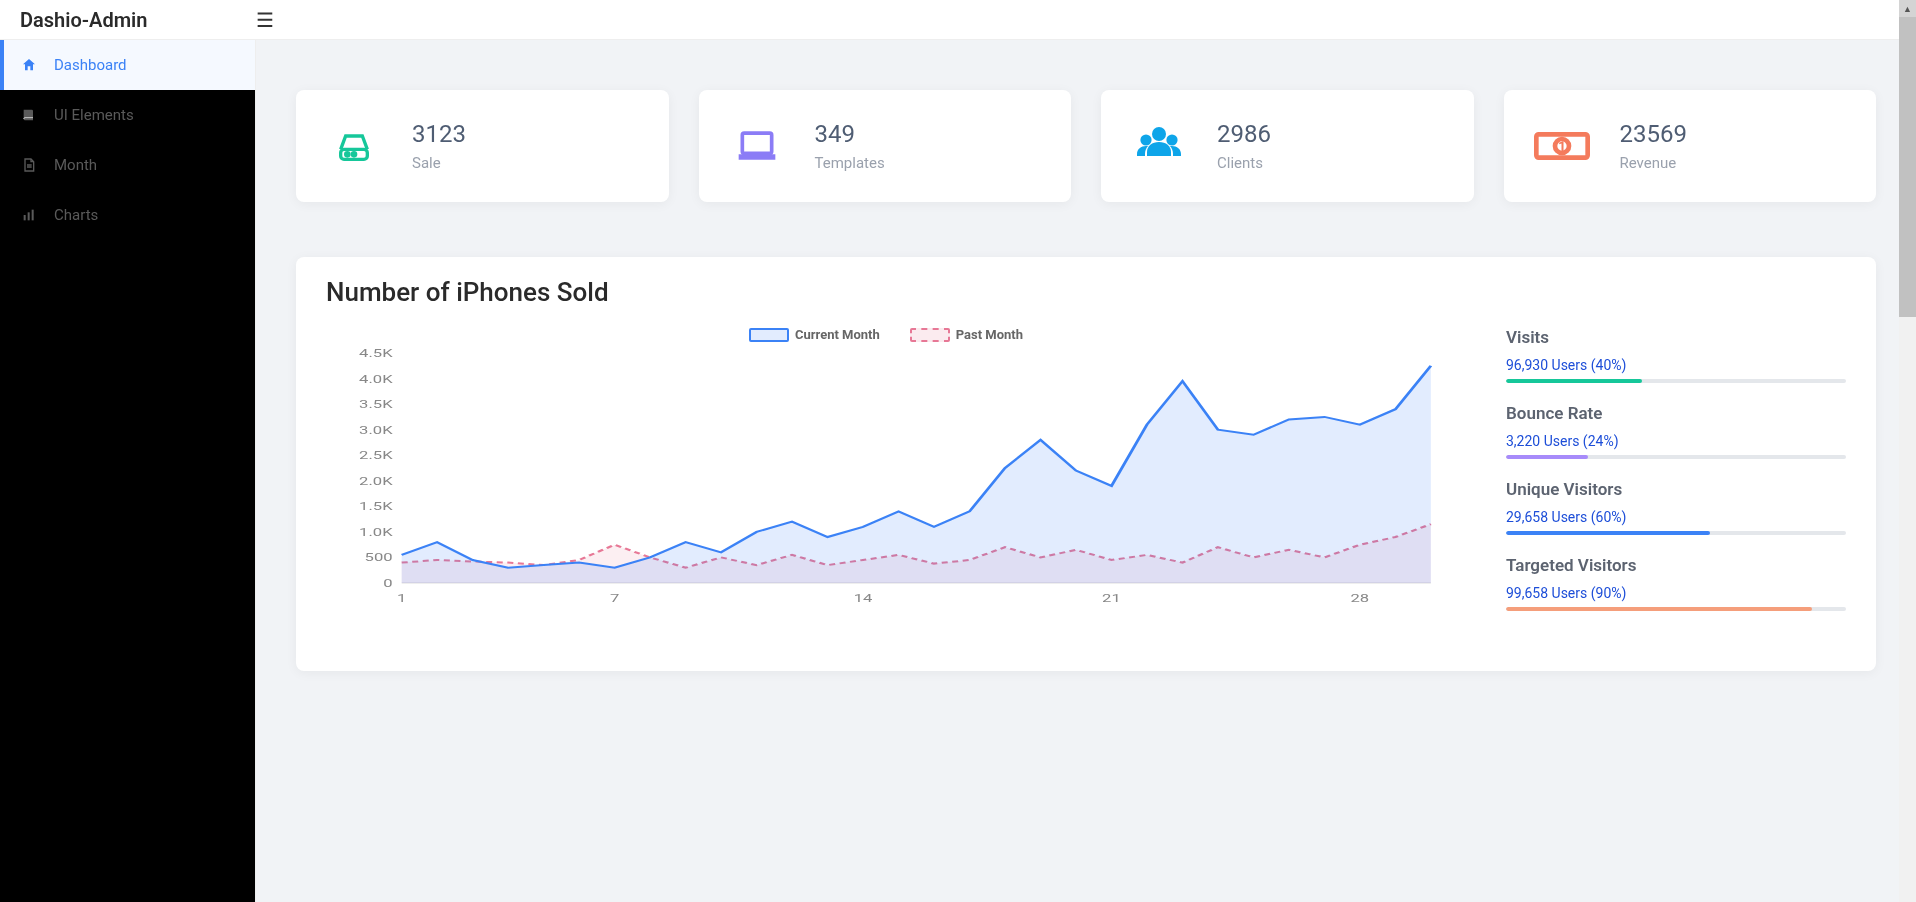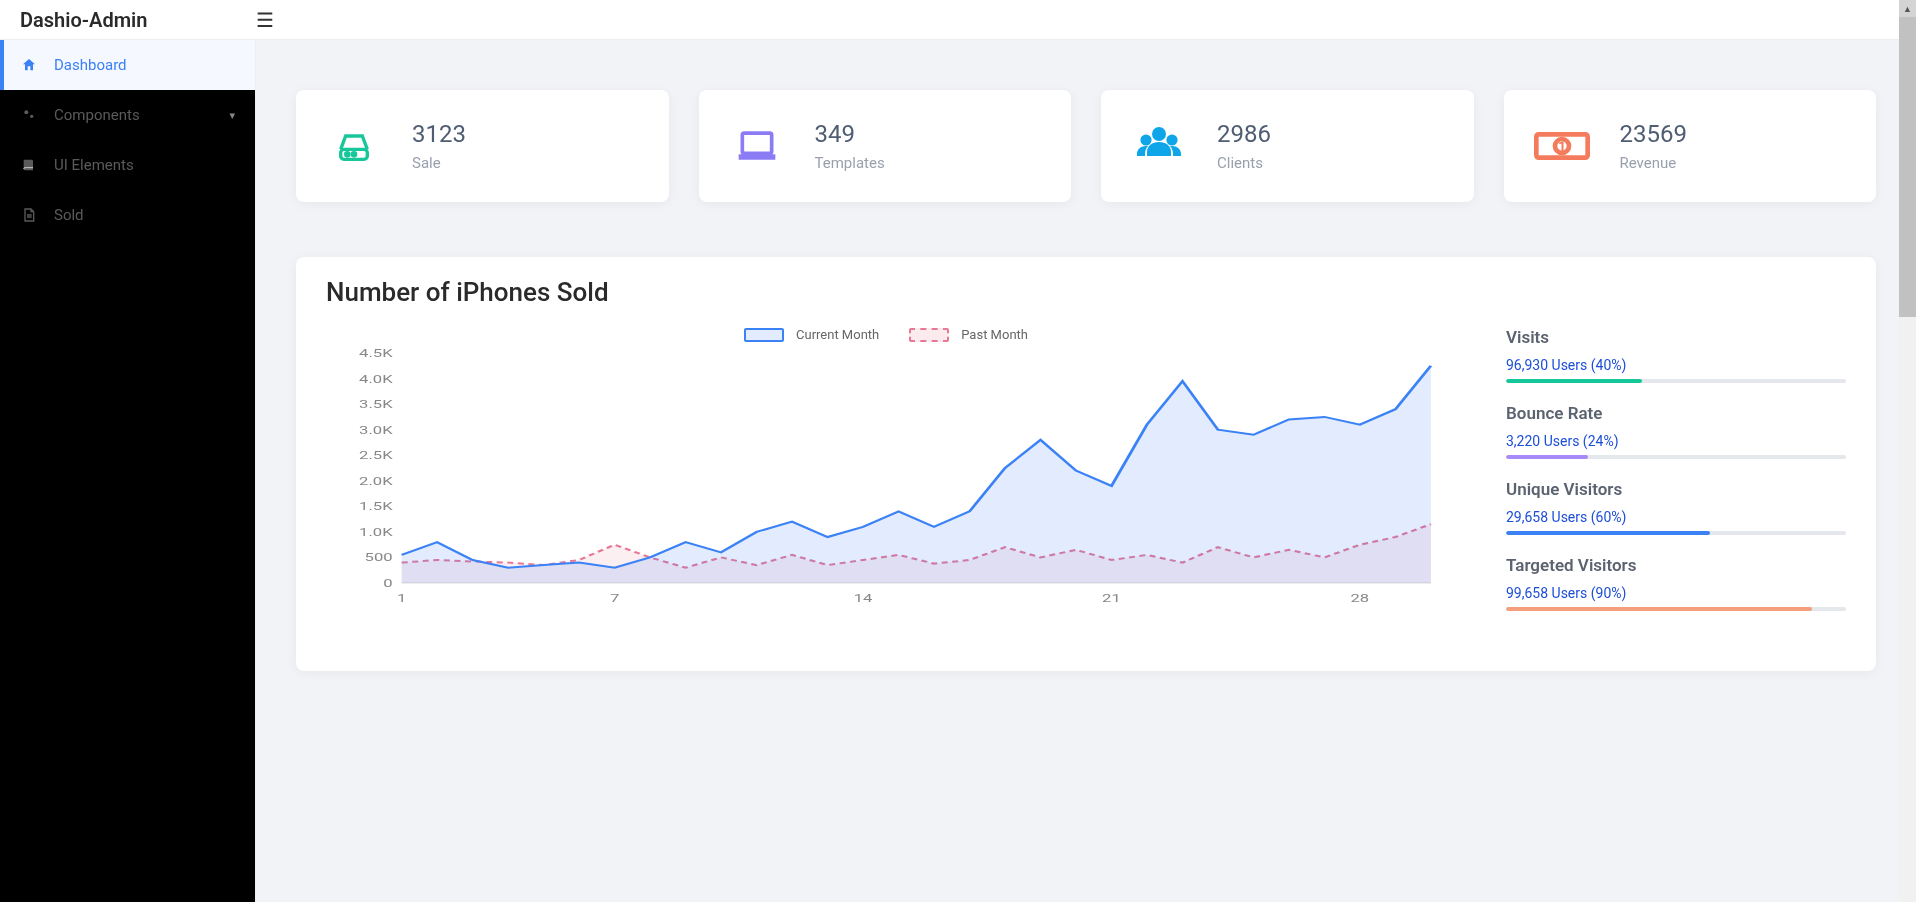--- a/index.html
+++ b/index.html
@@ -17,21 +17,21 @@
 .stats-row { display: flex; gap: 30px; margin-bottom: 55px; }
 .stat-card { flex: 1; background: #fff; border-radius: 8px; box-shadow: 0 2px 12px rgba(0,0,0,.05); padding: 28px 30px; display: flex; align-items: center; gap: 30px; }
 .stat-card .icon-wrap { width: 56px; height: 56px; display: flex; align-items: center; justify-content: center; }
 .stat-card .stat-value { font-size: 24px; font-weight: 400; color: #4f5d73; }
 .stat-card .stat-label { font-size: 15px; color: #9aa1ad; margin-top: 6px; }
 .chart-card { background: #fff; border-radius: 8px; box-shadow: 0 2px 12px rgba(0,0,0,.05); padding: 20px 30px 40px 30px; }
 .chart-title { font-size: 26px; font-weight: 500; color: #2a2a2a; margin-bottom: 20px; }
 .chart-row { display: flex; gap: 60px; }
 .chart-area { flex: 1; position: relative; }
 .legend { display: flex; justify-content: center; gap: 30px; font-size: 13px; color: #666; margin-bottom: 6px; }
-.legend-item { display: flex; align-items: center; gap: 12px; }
+.legend-item { display: flex; align-items: center; gap: 6px; font-weight: bold; }
 .legend-swatch { width: 40px; height: 14px; border: 2px solid; border-radius: 2px; }
 .legend-swatch.current { border-color: #3b82f6; background: rgba(59,130,246,.15); }
 .legend-swatch.past { border: 2px dashed #e77896; background: rgba(231,120,150,.15); }
 .chart-canvas { width: 100%; height: 260px; }
 .stats-side { width: 340px; }
 .metric { margin-bottom: 20px; }
 .metric-title { font-size: 17px; font-weight: 600; color: #5c6370; margin-bottom: 10px; }
 .metric-text { font-size: 14px; color: #1d4ed8; margin-bottom: 6px; }
 .progress { width: 100%; height: 4px; background: #e4e7eb; border-radius: 2px; overflow: hidden; }
 .progress-fill { height: 100%; border-radius: 2px; }
@@ -57,46 +57,45 @@
       <span class="icon">
           <svg viewBox="0 0 24 24" width="16" height="16" fill="currentColor">
             <path d="M12 3l9 8h-3v9h-4v-6h-4v6H6v-9H3z"></path>
           </svg>
         </span>
       <span>Dashboard</span>
     </div>
     <div class="sidebar-item">
       <span class="icon">
           <svg viewBox="0 0 24 24" width="16" height="16" fill="currentColor">
-            <circle cx="8" cy="8" r="3"></circle>
-            <circle cx="16" cy="14" r="2.5"></circle>
-            <path d="M8 3v2M8 11v2M3 8h2M11 8h2M16 10v1.5M16 16.5V18M12 14h1.5M18.5 14H20"></path>
-          </svg>
-        </span>
-      <span>Components</span>
-      <span class="chevron">▾</span>
-    </div>
-    <div class="sidebar-item">
-      <span class="icon">
-          <svg viewBox="0 0 24 24" width="16" height="16" fill="currentColor">
             <path d="M4 4h12a2 2 0 012 2v14H6a2 2 0 01-2-2z"></path>
             <path d="M4 18a2 2 0 012-2h12" fill="none" stroke="#fff" stroke-width="1"></path>
           </svg>
         </span>
       <span>UI Elements</span>
     </div>
     <div class="sidebar-item">
       <span class="icon">
           <svg viewBox="0 0 24 24" width="16" height="16" fill="none" stroke="currentColor" stroke-width="2">
             <path d="M6 3h9l4 4v14H6z"></path>
             <path d="M15 3v4h4"></path>
             <path d="M9 12h7M9 15h7"></path>
           </svg>
         </span>
-      <span>Sold</span>
+      <span>Month</span>
+    </div>
+    <div class="sidebar-item">
+      <span class="icon">
+          <svg viewBox="0 0 24 24" width="16" height="16" fill="currentColor">
+            <rect x="4" y="12" width="3" height="8"></rect>
+            <rect x="10" y="8" width="3" height="12"></rect>
+            <rect x="16" y="4" width="3" height="16"></rect>
+          </svg>
+        </span>
+      <span>Charts</span>
     </div>
   </div>
 
   <div class="main">
     <div class="stats-row" id="stats-row">
         <div class="stat-card">
           <div class="icon-wrap">
             <svg viewBox="0 0 24 24" width="48" height="40" fill="none" stroke="#16c79a" stroke-width="2">
               <path d="M4 14l3-8h10l3 8"></path>
               <rect x="4" y="14" width="16" height="6" rx="2" fill="none"></rect>

